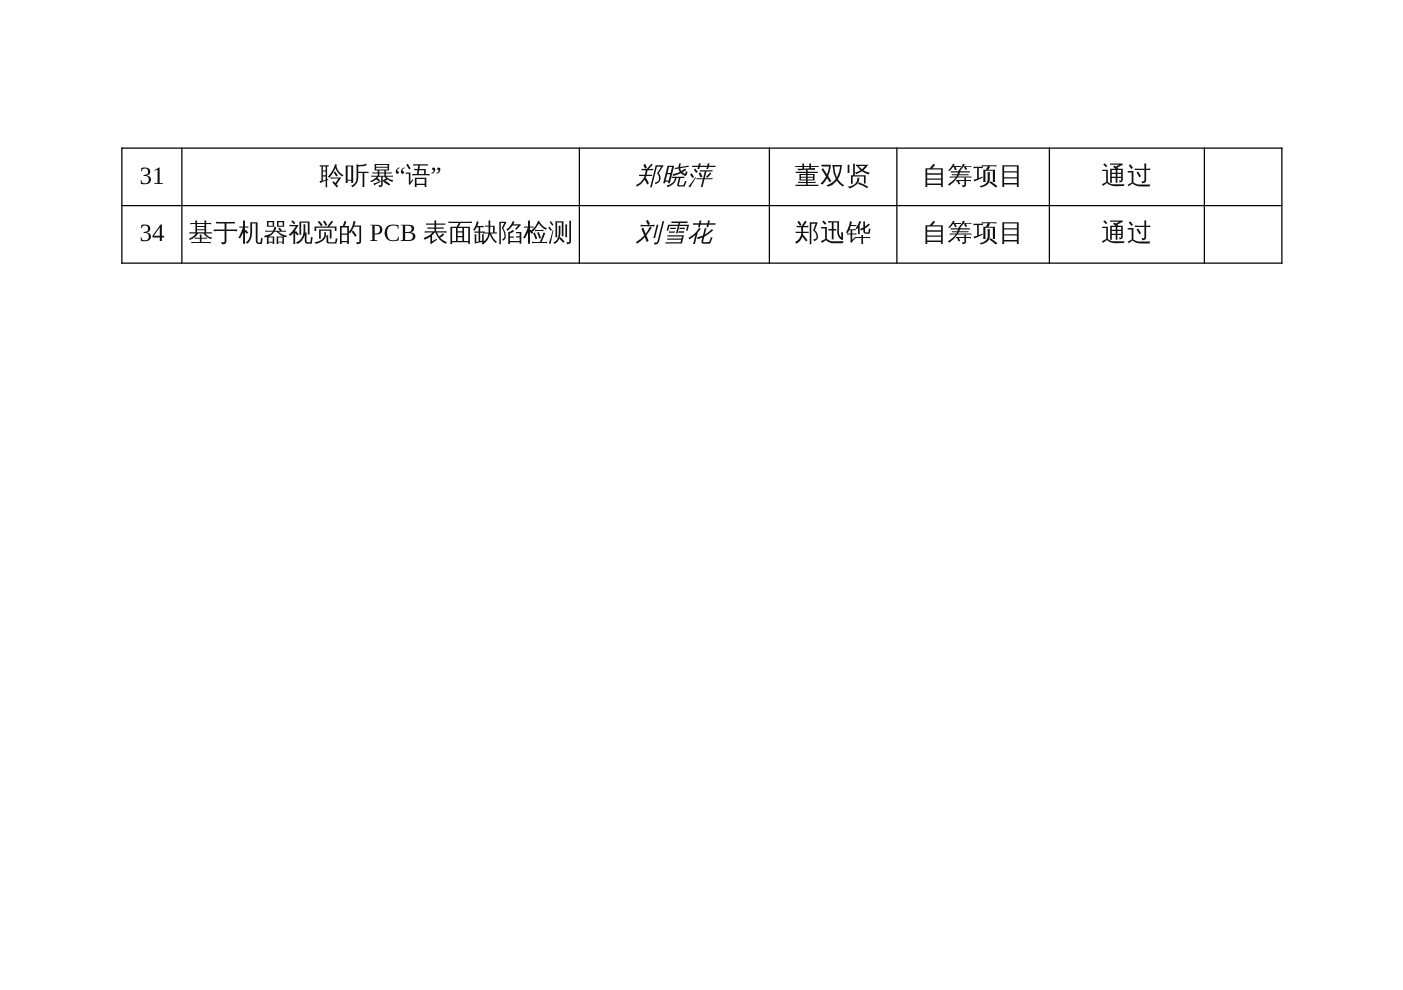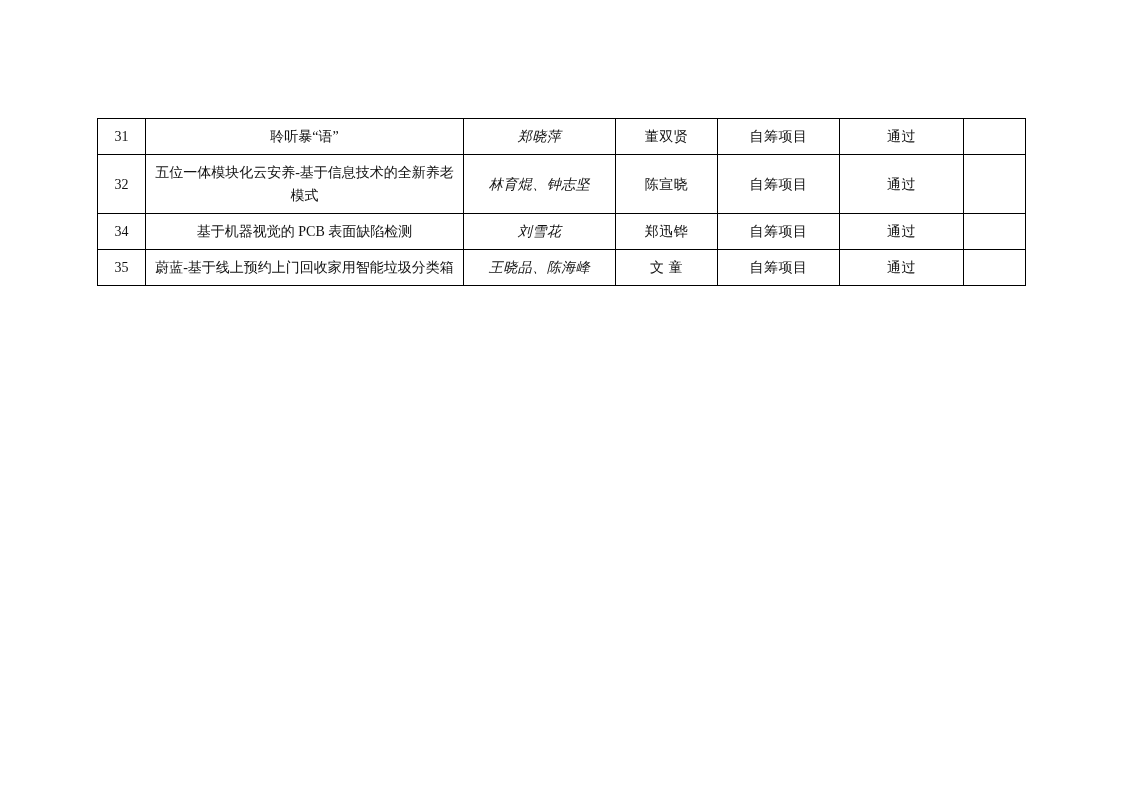--- a/index.html
+++ b/index.html
@@ -28,21 +28,21 @@
   }
   table.doc-table {
     border-collapse: collapse;
     table-layout: fixed;
     width: 928px;
   }
   table.doc-table td {
     border: 1px solid #000000;
     text-align: center;
     vertical-align: middle;
-    font-size: 14px;
+    font-size: 20px;
     line-height: 1.65;
     padding: 6px 4px;
     font-family: "Liberation Serif", "DejaVu Serif", serif;
     color: #111111;
   }
   col.c-no    { width: 48px; }
   col.c-title { width: 318px; }
   col.c-lead  { width: 152px; }
   col.c-tutor { width: 102px; }
   col.c-type  { width: 122px; }
@@ -76,42 +76,24 @@
         <tr>
           <td class="no-cell">31</td>
           <td class="title-cell">聆听暴“语”</td>
           <td class="lead-cell">郑晓萍</td>
           <td class="tutor-cell">董双贤</td>
           <td class="type-cell">自筹项目</td>
           <td class="stat-cell">通过</td>
           <td class="note-cell"></td>
         </tr>
         <tr>
-          <td class="no-cell">32</td>
-          <td class="title-cell">五位一体模块化云安养-基于信息技术的全新养老模式</td>
-          <td class="lead-cell">林育焜、钟志坚</td>
-          <td class="tutor-cell">陈宣晓</td>
-          <td class="type-cell">自筹项目</td>
-          <td class="stat-cell">通过</td>
-          <td class="note-cell"></td>
-        </tr>
-        <tr>
           <td class="no-cell">34</td>
           <td class="title-cell">基于机器视觉的 PCB 表面缺陷检测</td>
           <td class="lead-cell">刘雪花</td>
           <td class="tutor-cell">郑迅铧</td>
-          <td class="type-cell">自筹项目</td>
-          <td class="stat-cell">通过</td>
-          <td class="note-cell"></td>
-        </tr>
-        <tr>
-          <td class="no-cell">35</td>
-          <td class="title-cell">蔚蓝-基于线上预约上门回收家用智能垃圾分类箱</td>
-          <td class="lead-cell">王晓品、陈海峰</td>
-          <td class="tutor-cell">文 童</td>
           <td class="type-cell">自筹项目</td>
           <td class="stat-cell">通过</td>
           <td class="note-cell"></td>
         </tr>
       </tbody>
     </table>
   </div>
 </div>
 
 </body></html>

